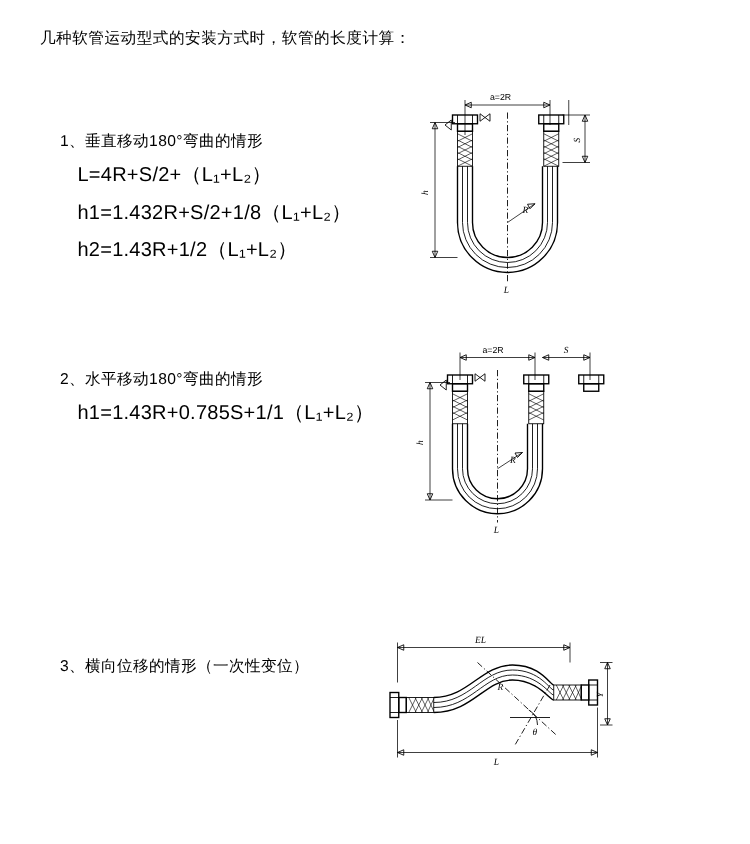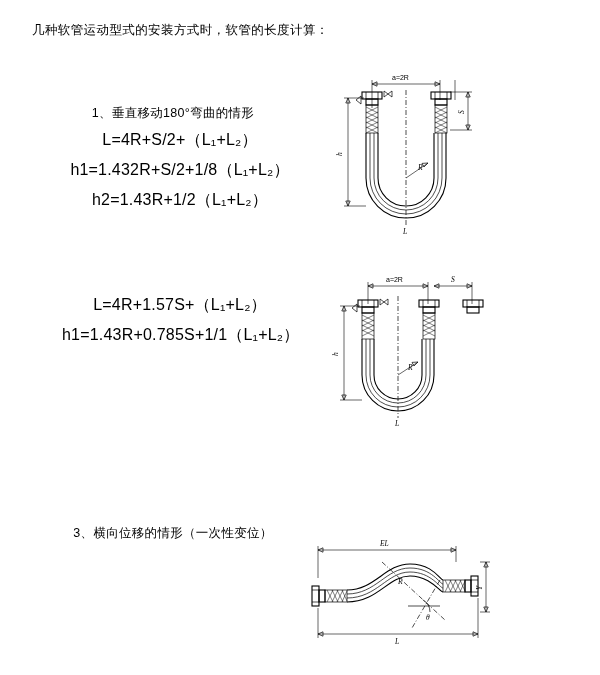--- a/index.html
+++ b/index.html
@@ -36,41 +36,40 @@
   }
   .sec1 { top: 105px; }
   .sec2 { top: 295px; }
   .sec3 { top: 525px; }
 
   .text-col {
     position: absolute;
     left: 48px;
     top: 0;
     width: 250px;
-    text-align: center;
   }
   .sec-title {
     font-size: 12.5px;
     letter-spacing: 0.3px;
     white-space: nowrap;
     margin-bottom: 8px;
   }
   .formula {
     font-size: 16px;
     letter-spacing: 0.2px;
     white-space: nowrap;
     margin-left: 14px;
     margin-bottom: 9px;
   }
   .fig {
     position: absolute;
   }
   .fig1 { left: 300px; top: -35px; }
   .fig2 { left: 300px; top: -25px; }
-  .fig3 { left: 290px; top: -25px; margin-top: 32px; }
+  .fig3 { left: 290px; top: -25px; }
 
   svg { display: block; }
   .ln { stroke: #000; fill: none; }
   .thin { stroke-width: 0.7; }
   .med { stroke-width: 1.1; }
   .dim { stroke: #000; stroke-width: 0.6; }
   .dash { stroke-dasharray: 5 2 1 2; }
   .ftxt { font-family: "Liberation Sans", sans-serif; font-size: 7px; fill: #000; }
   .ftxt-i { font-family: "Liberation Serif", serif; font-style: italic; font-size: 7.5px; fill: #000; }
   .hatch { stroke: #000; stroke-width: 0.5; }
@@ -169,21 +168,21 @@
 
         <path class="ln thin" d="M56 30 l5 -4 v8 z" fill="none"></path>
         <path class="ln thin" d="M88 24 l4 -3 v6 z" fill="none"></path>
         <path class="ln thin" d="M88 24 l-4 -3 v6 z" fill="none"></path>
       </svg>
     </div>
   </div>
 
   <div class="section sec2">
     <div class="text-col">
-      <div class="formula">L=4R+1.57S+（L₁+L₂）</div>
+      <div class="sec-title">2、水平移动180°弯曲的情形</div>
       <div class="formula">h1=1.43R+0.785S+1/1（L₁+L₂）</div>
     </div>
 
     <div class="fig fig2">
       <svg width="200" height="175" viewBox="0 0 200 175">
 
         <line class="dim" x1="68" y1="16" x2="128" y2="16"></line>
         <path class="ln thin" d="M68 16 l5 -2.2 v4.4 z" fill="#000"></path>
         <path class="ln thin" d="M128 16 l-5 -2.2 v4.4 z" fill="#000"></path>
         <text class="ftxt" x="86" y="12">a=2R</text>

